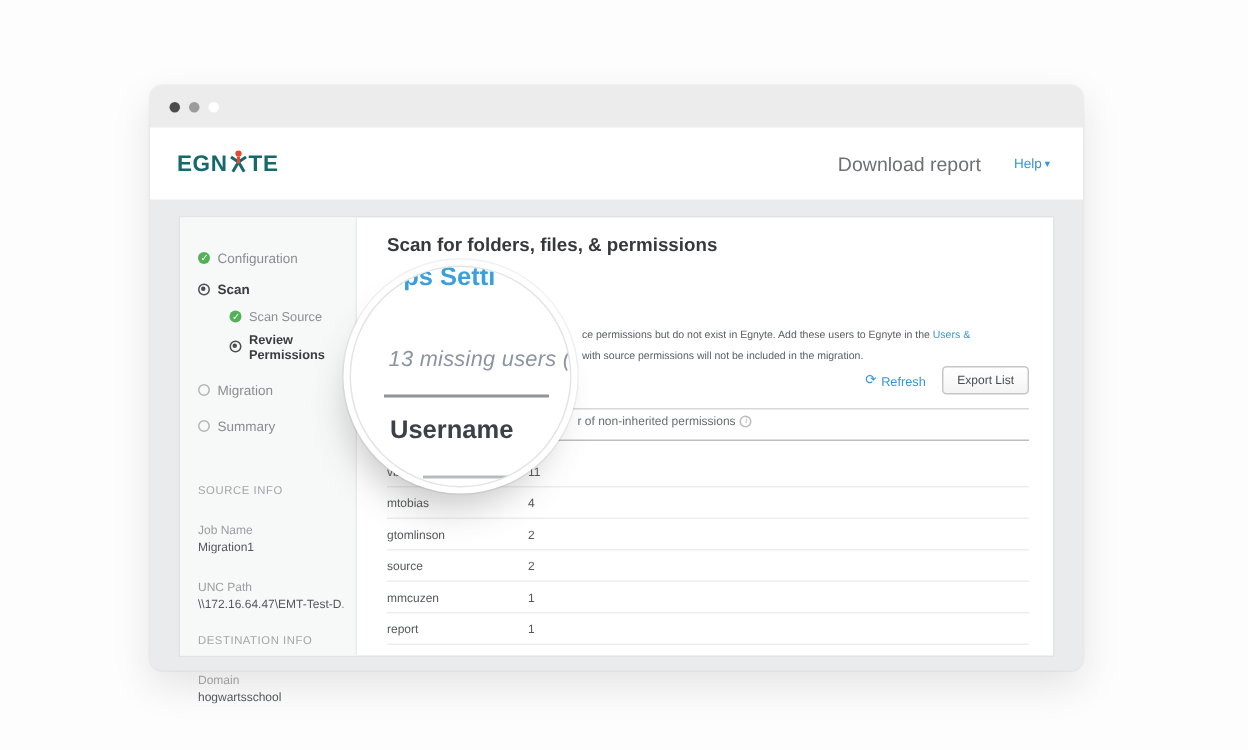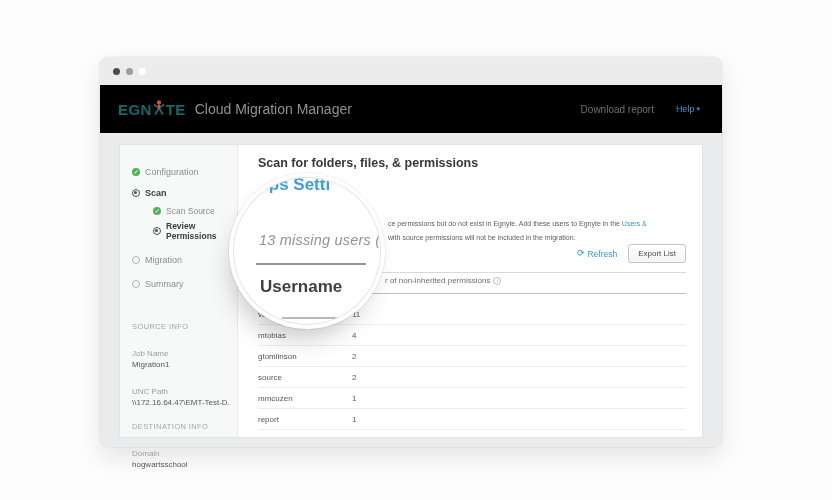--- a/index.html
+++ b/index.html
@@ -12,28 +12,28 @@
   .window { position:absolute; left:100px; top:57px; width:622px; height:390px;
             border-radius:8px; background:#e9ebed;
             box-shadow:0 10px 26px rgba(0,0,0,.10), 0 0 0 1px rgba(0,0,0,.035); }
   .titlebar { height:28px; background:#ececec; border-radius:8px 8px 0 0;
               display:flex; align-items:center; padding-left:13px; gap:6px; }
   .dot { width:7px; height:7px; border-radius:50%; }
   .dot.d1 { background:#4b4b4b; }
   .dot.d2 { background:#9c9c9c; }
   .dot.d3 { background:#ffffff; }
 
-  .appheader { height:48px; background:#000000; display:flex; align-items:center;
+  .appheader { height:48px; background:#ffffff; display:flex; align-items:center;
                padding:0 22px 0 18px; }
   .logo { display:flex; align-items:center; font-weight:bold; font-size:15px;
           color:#15696a; letter-spacing:.4px; }
   .logo svg { margin:0 1px 2px 1px; }
   .apptitle { margin-left:9px; font-size:14px; color:#8f9296; }
   .header-right { margin-left:auto; display:flex; align-items:center; gap:22px; }
-  .dl-link { font-size:10px; color:#6e7072; cursor:pointer; }
+  .dl-link { font-size:13px; color:#6e7072; cursor:pointer; }
   .help-link { font-size:9px; color:#3596d3; cursor:pointer; display:flex; align-items:center; gap:2px; }
   .help-caret { font-size:7px; }
 
   
   .card { position:absolute; left:20px; top:88px; width:582px; height:292px;
           background:#fff; display:flex; box-shadow:0 0 0 1px rgba(0,0,0,.03); }
 
   
   .sidebar { width:118px; background:#f7f8f8; border-right:1px solid #ebebeb;
              padding:22px 8px 0 12px; font-size:9px; flex:0 0 auto; }
@@ -107,21 +107,20 @@
         <svg width="12" height="16" viewBox="0 0 12 16">
           <line x1="6" y1="8" x2="1" y2="4.6" stroke="#15696a" stroke-width="2"></line>
           <line x1="6" y1="8" x2="11" y2="4.6" stroke="#15696a" stroke-width="2"></line>
           <line x1="6" y1="8" x2="2.2" y2="14.5" stroke="#15696a" stroke-width="2"></line>
           <line x1="6" y1="8" x2="9.8" y2="14.5" stroke="#15696a" stroke-width="2"></line>
           <line x1="6" y1="4.5" x2="6" y2="9" stroke="#df4b32" stroke-width="2.2"></line>
           <circle cx="6" cy="2.4" r="2.1" fill="#df4b32"></circle>
         </svg>
         <span>TE</span>
       </div>
-      <span class="apptitle">Cloud Migration Manager</span>
       <div class="header-right">
         <span class="dl-link">Download report</span>
         <span class="help-link">
           <span>Help</span>
           <span class="help-caret">▾</span>
         </span>
       </div>
     </div>
 
     <div class="card">

